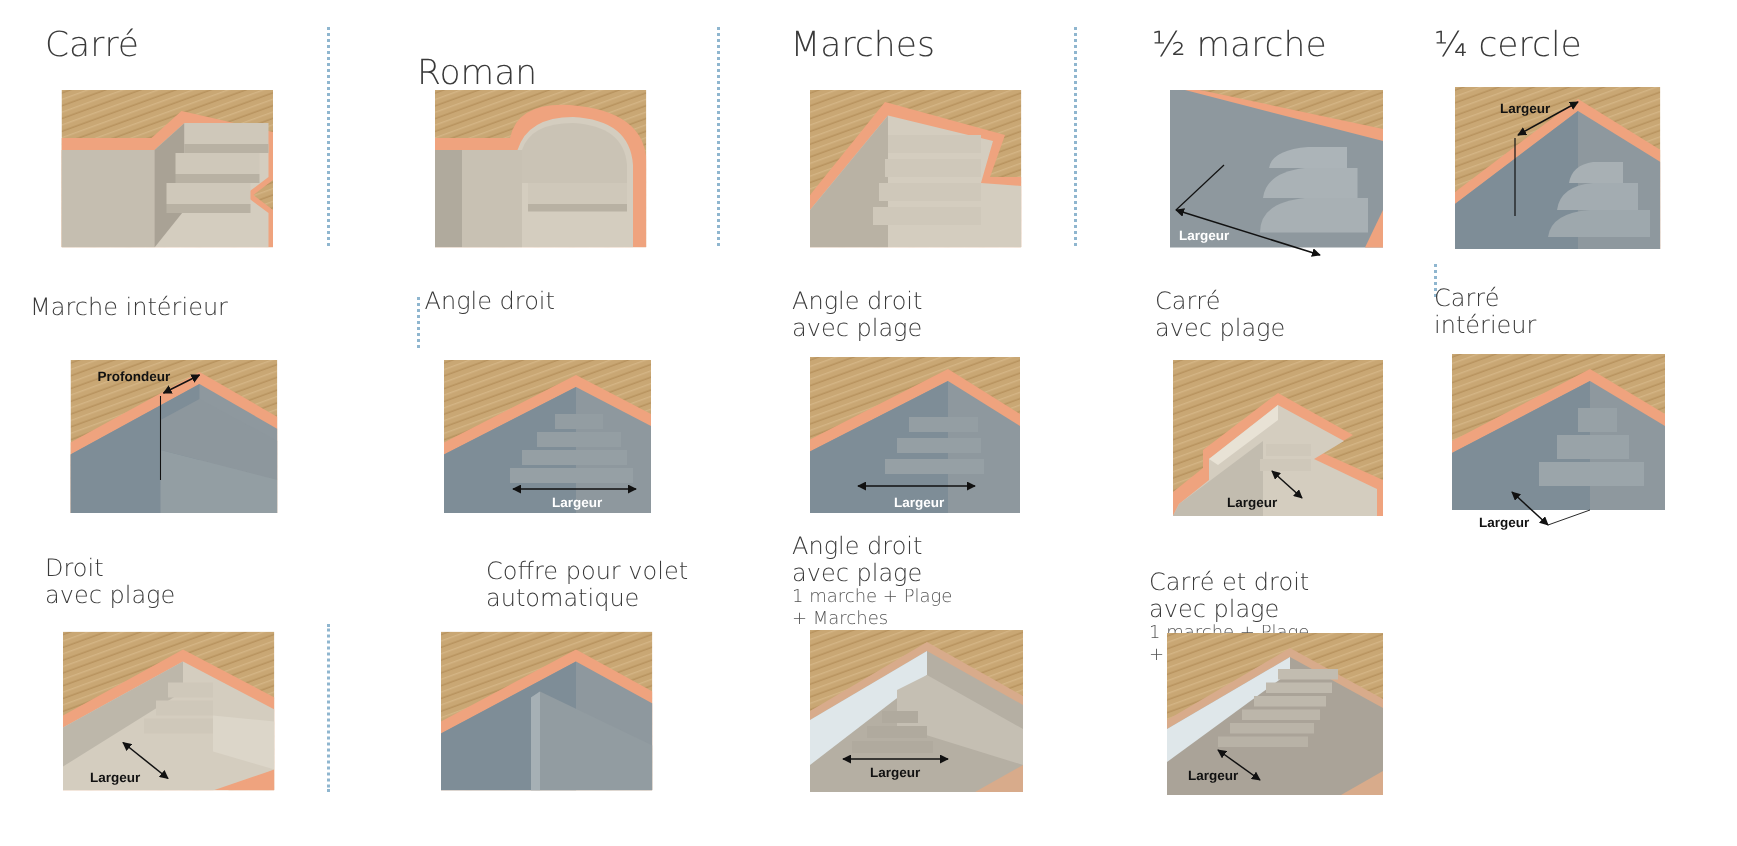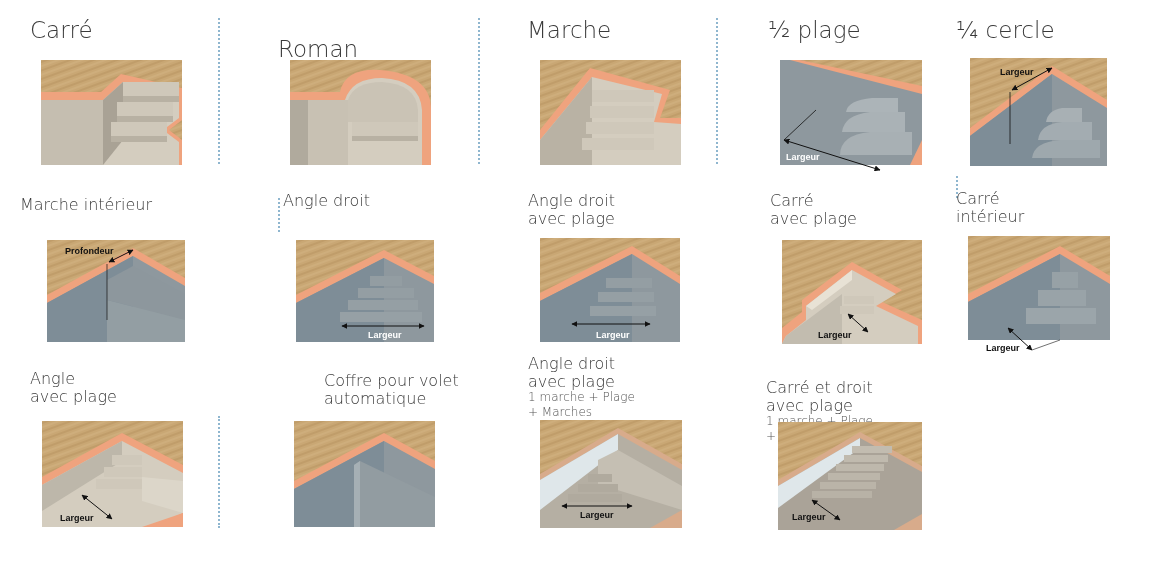--- a/index.html
+++ b/index.html
@@ -60,35 +60,35 @@
     <path d="M0,32 L50,32 Q55,8 90,10 Q140,14 141,48 L141,105 L0,105 z" fill="#efa37e"></path>
     <path d="M0,40 L55,40 Q62,18 92,18 Q130,20 132,50 L132,105 L0,105 z" fill="#d4cdbf"></path>
     <rect x="0" y="40" width="18" height="65" fill="#b0aa9d"></rect>
     <rect x="18" y="40" width="40" height="65" fill="#c8c1b3"></rect>
     <path d="M58,40 Q64,22 92,22 Q126,24 128,50 L128,62 L58,62 z" fill="#cac3b5"></path>
     <rect x="62" y="62" width="66" height="14" fill="#cfc8ba"></rect>
     <rect x="62" y="76" width="66" height="5" fill="#b8b1a3"></rect>
   </svg>
 </div>
 
-<div class="title t-big" style="left:527px;width:142px;top:18px;">Marche</div>
+<div class="title t-big" style="left:527px;width:142px;top:18px;">Marches</div>
 <div class="tile" style="left:528px;top:60px;width:141px;height:105px;">
   <svg viewBox="0 0 141 105" preserveAspectRatio="none">
     <rect width="141" height="105" fill="url(#wood)"></rect>
     <polygon points="0,70 50,8 130,30 120,58 141,58 141,105 0,105" fill="#efa37e"></polygon>
     <polygon points="0,80 52,17 122,34 114,62 141,64 141,105 0,105" fill="#d4cdbf"></polygon>
     <polygon points="0,80 52,17 52,105 0,105" fill="#b9b2a4"></polygon>
     <rect x="52" y="30" width="62" height="12" fill="#cfc8ba"></rect>
     <rect x="50" y="46" width="64" height="12" fill="#cfc8ba"></rect>
     <rect x="46" y="62" width="68" height="12" fill="#cfc8ba"></rect>
     <rect x="42" y="78" width="72" height="12" fill="#cfc8ba"></rect>
   </svg>
 </div>
 
-<div class="title t-big" style="left:768px;width:142px;top:18px;">½ plage</div>
+<div class="title t-big" style="left:768px;width:142px;top:18px;">½ marche</div>
 <div class="tile" style="left:768px;top:60px;width:142px;height:112px;">
   <svg viewBox="0 0 142 112" preserveAspectRatio="none">
     <rect width="142" height="105" fill="#8e989e"></rect>
     <polygon points="20,0 142,0 142,30" fill="url(#wood)"></polygon>
     <polygon points="20,0 142,26 142,34 10,0" fill="#efa37e"></polygon>
     <polygon points="130,105 142,80 142,105" fill="#efa37e"></polygon>
     <path d="M60,95 Q60,75 90,72 L132,72 L132,95 z" fill="#a8b0b4"></path>
     <path d="M62,72 Q64,55 90,52 L125,52 L125,72 z" fill="#aab2b6"></path>
     <path d="M66,52 Q68,40 92,38 L118,38 L118,52 z" fill="#acb4b8"></path>
     <line x1="4" y1="80" x2="36" y2="50" stroke="#111" stroke-width="0.8"></line>
@@ -193,21 +193,21 @@
     <rect x="84" y="36" width="26" height="16" fill="#97a1a6"></rect>
     <rect x="70" y="54" width="48" height="16" fill="#99a3a8"></rect>
     <rect x="58" y="72" width="70" height="16" fill="#9ba5aa"></rect>
     <line x1="40" y1="92" x2="64" y2="114" stroke="#111" stroke-width="1" marker-start="url(#arr)" marker-end="url(#arr)"></line>
     <line x1="64" y1="114" x2="92" y2="104" stroke="#111" stroke-width="0.6"></line>
     <text x="18" y="115" class="meas" fill="#111">Largeur</text>
   </svg>
 </div>
 
 <div class="title t-med" style="left:30px;width:140px;top:370px;">
-  <div>Angle</div>
+  <div>Droit</div>
   <div>avec plage</div>
 </div>
 <div class="tile" style="left:30px;top:421px;width:141px;height:106px;">
   <svg viewBox="0 0 141 106" preserveAspectRatio="none">
     <rect width="141" height="106" fill="url(#wood)"></rect>
     <polygon points="0,56 80,12 141,44 141,106 0,106" fill="#efa37e"></polygon>
     <polygon points="0,64 80,20 141,52 141,92 100,106 0,106" fill="#d4cdbf"></polygon>
     <polygon points="0,64 80,20 80,40 0,90" fill="#bdb7aa"></polygon>
     <rect x="70" y="34" width="30" height="10" fill="#cfc8ba"></rect>
     <rect x="62" y="46" width="38" height="10" fill="#cfc8ba"></rect>

